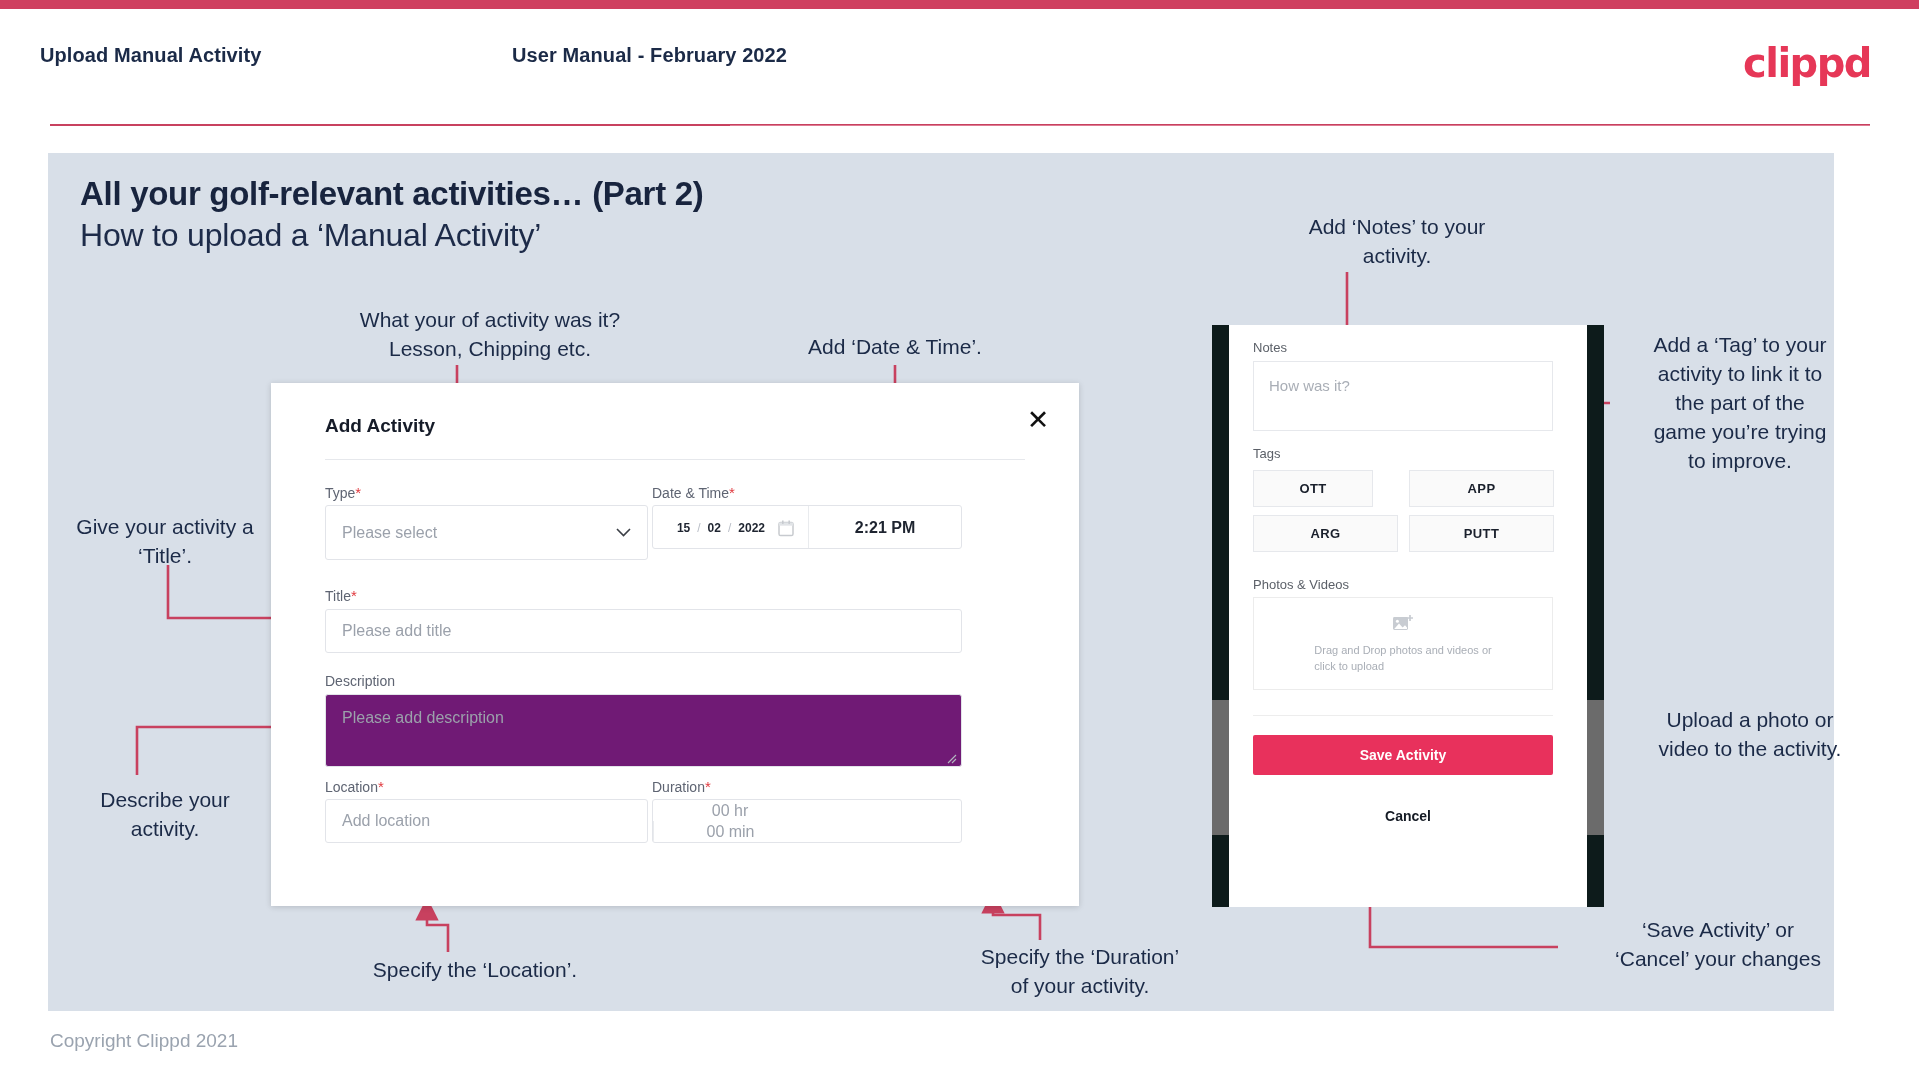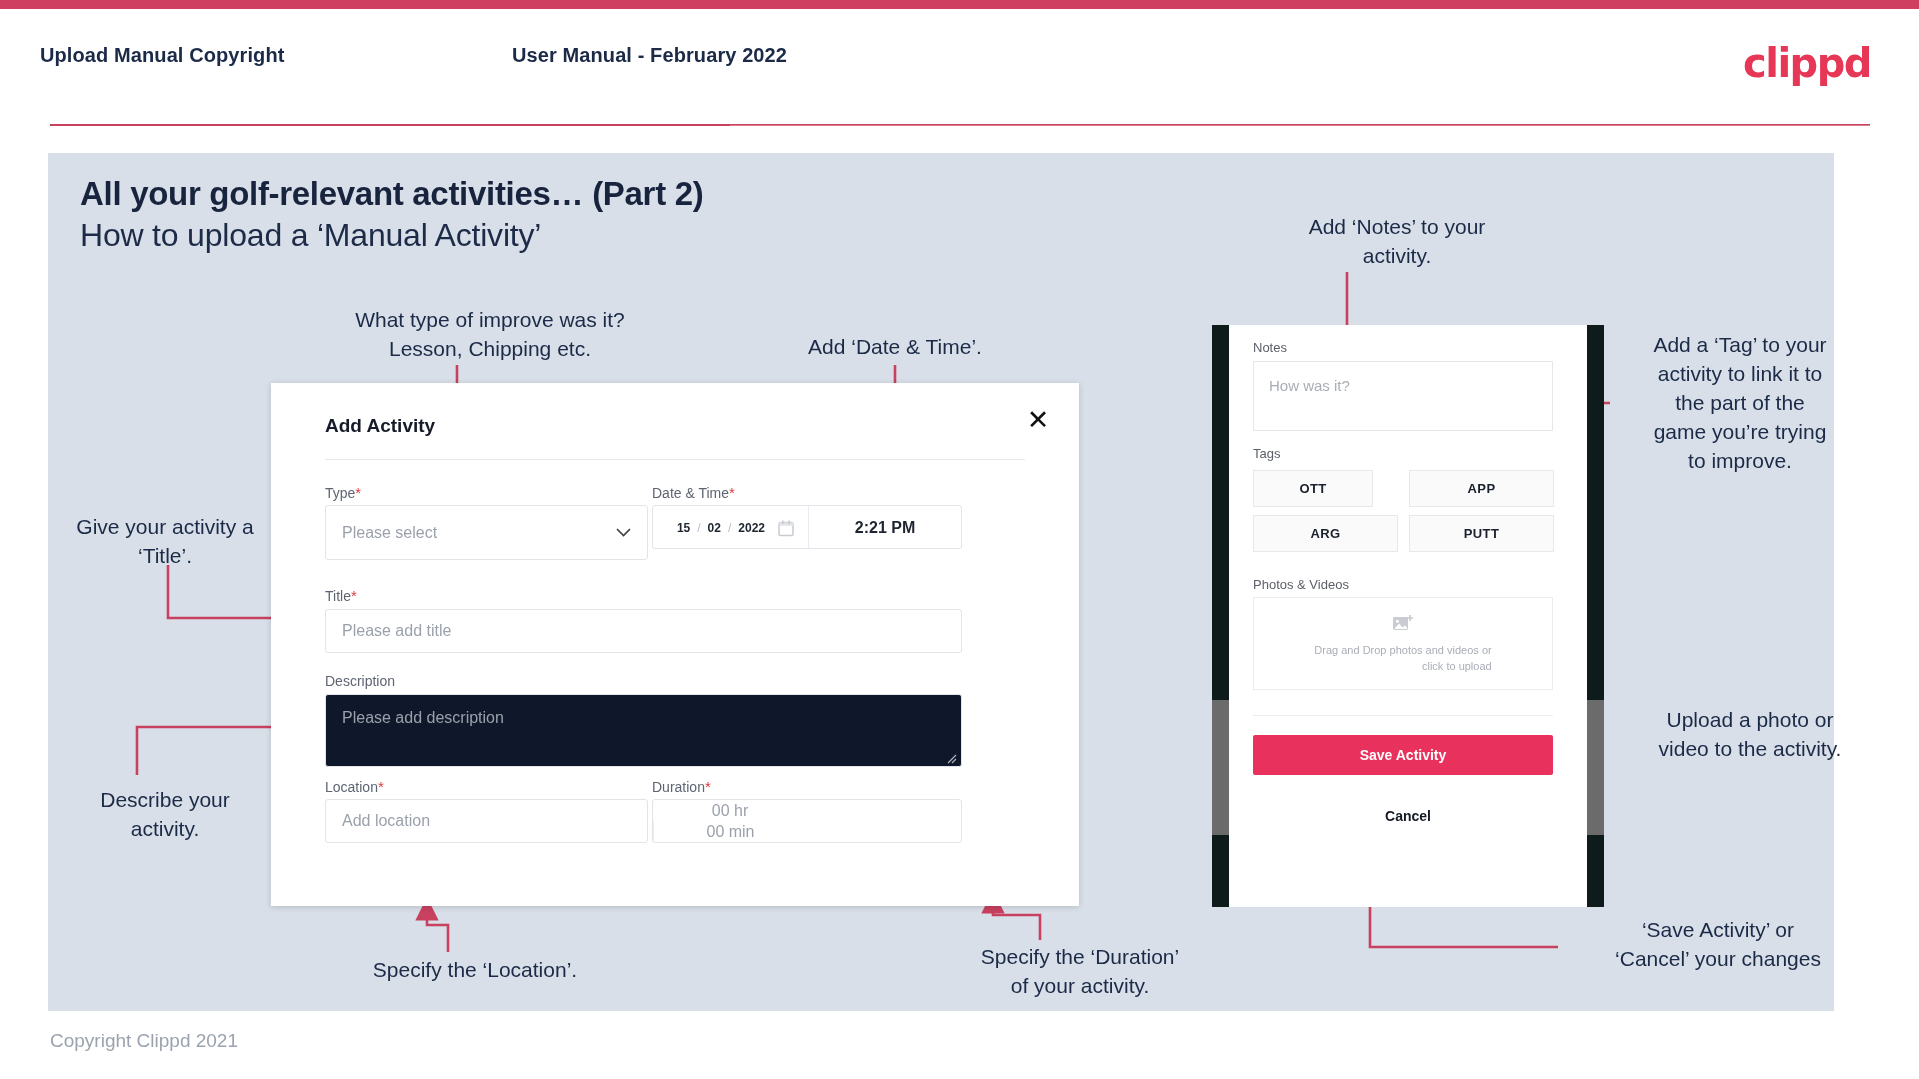--- a/index.html
+++ b/index.html
@@ -108,21 +108,21 @@
   }
   .dt-date .sl { color:#b9bec7; font-weight:400; }
   .cal-ico { margin-left:6px; opacity:.55; }
   .dt-time {
     width:153px; height:44px; border-left:1px solid #e9ebee;
     display:flex; align-items:center; justify-content:center;
     font-size:16px; font-weight:700; color:#1e2430;
   }
   .ta {
     position:absolute; border:1px solid #e2e4e9; border-radius:3px;
-    background:#0f172a; font-size:16px; color:#9ba1ab; padding:14px 16px;
+    background:#701a75; font-size:16px; color:#9ba1ab; padding:14px 16px;
   }
   .ta .grip {
     position:absolute; right:4px; bottom:2px; font-size:12px; color:#b3b8c0;
     transform:rotate(0deg);
   }
   .dur-wrap {
     position:absolute; display:flex; border:1px solid #e2e4e9; border-radius:3px;
     background:#fff; overflow:hidden;flex-direction:column;
   }
   .dur-cell {
@@ -158,56 +158,56 @@
     position:absolute; border:1px solid #e6e8ec; background:#fafafa;
     display:flex; align-items:center; justify-content:center;
     font-size:13px; font-weight:700; color:#1a202c; letter-spacing:.4px;
   }
   .drop {
     position:absolute; border:1px solid #ececec; background:#fff;
     display:flex; flex-direction:column; align-items:center; justify-content:center;
     gap:8px;
   }
   .drop-txt {
-    font-size:11px; color:#a9aeb6; text-align:right; line-height:16px;
+    font-size:11px; color:#a9aeb6; text-align:left; line-height:16px;
   }
   .ph-sep { position:absolute; background:#ededed; height:1px; }
   .save-btn {
     position:absolute; background:#e8315c; color:#ffffff;
     display:flex; align-items:center; justify-content:center;
     font-size:14px; font-weight:700; border-radius:2px; cursor:pointer;
   }
   .cancel-btn {
     position:absolute; width:100%; text-align:center;
     font-size:14px; font-weight:700; color:#141a24; cursor:pointer;
   }
   svg { display:block; }
 </style>
 </head>
 <body>
 
 <div class="page">
 
   <div class="top-bar"></div>
 
-  <div class="hdr-left">Upload Manual Copyright</div>
+  <div class="hdr-left">Upload Manual Activity</div>
   <div class="hdr-mid">User Manual - February 2022</div>
   <div class="logo">clippd</div>
   <div class="hdr-rule"></div>
   <div class="hdr-rule thin" style="left:730px;width:1140px;"></div>
 
   <div class="slide">
     <div class="title1">All your golf-relevant activities… (Part 2)</div>
     <div class="title2">How to upload a ‘Manual Activity’</div>
   </div>
 
   <div class="footer">Copyright Clippd 2021</div>
 
   <div class="anno" style="left:330px; top:305px; width:320px;">
-    <div>What type of improve was it?</div>
+    <div>What your of activity was it?</div>
     <div>Lesson, Chipping etc.</div>
   </div>
 
   <div class="anno" style="left:760px; top:332px; width:270px;">Add ‘Date &amp; Time’.</div>
 
   <div class="anno" style="left:40px; top:512px; width:250px;">
     <div>Give your activity a</div>
     <div>‘Title’.</div>
   </div>
 

